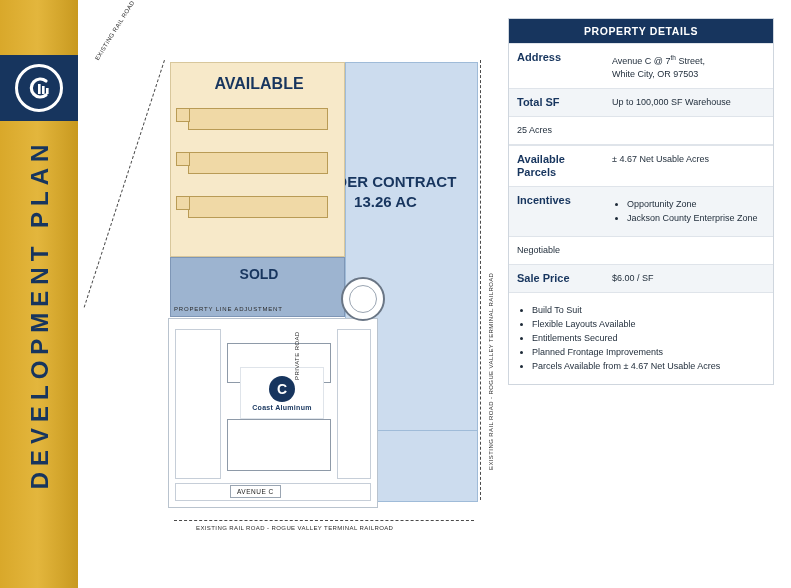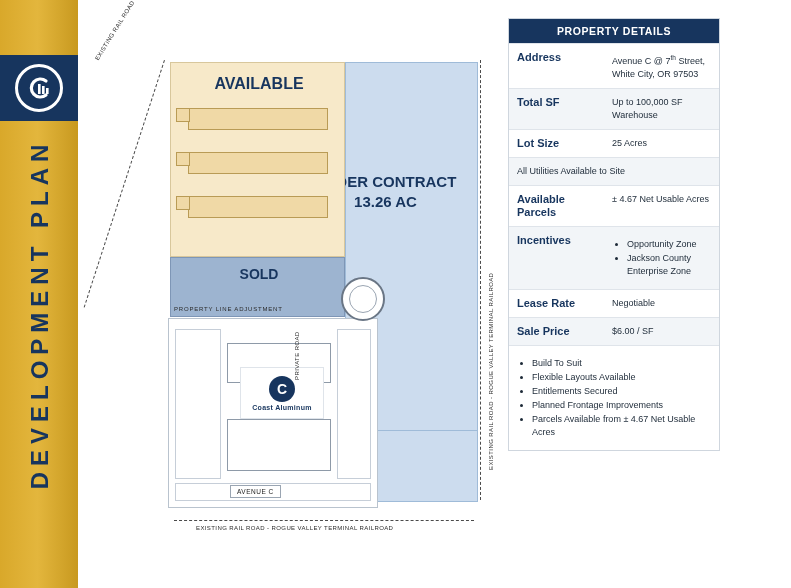--- a/index.html
+++ b/index.html
@@ -145,21 +145,21 @@
     border-left: 1px dashed #4a4a4a;
     transform: rotate(18deg); transform-origin: top left;
   }
   .rail-bottom {
     position: absolute; left: 96px; top: 520px; width: 300px; height: 0;
     border-top: 1px dashed #4a4a4a;
   }
 
   
   .details {
-    position: absolute; left: 508px; top: 18px; width: 212px;
+    position: absolute; left: 508px; top: 18px; width: 266px;
     border: 1px solid #cfd6de; background: #fff;
   }
   .details-header {
     background: #17355e; color: #fff; text-align: center;
     font-size: 10.5px; font-weight: bold; letter-spacing: .6px; padding: 6px 4px;
   }
   .row { display: flex; border-top: 1px solid #dfe4ea; }
   .row:nth-child(odd) .cell-k, .row:nth-child(odd) .cell-v { background: #f2f5f8; }
   .row:nth-child(even) .cell-k, .row:nth-child(even) .cell-v { background: #ffffff; }
   .cell-k {
@@ -257,45 +257,42 @@
         <span>White City, OR 97503</span>
       </div>
     </div>
 
     <div class="row">
       <div class="cell-k">Total SF</div>
       <div class="cell-v">Up to 100,000 SF Warehouse</div>
     </div>
 
     <div class="row">
-      <div class="cell-k">Lot Size</div>
       <div class="cell-v">25 Acres</div>
     </div>
 
     <div class="row">
-      <div class="cell-v">All Utilities Available to Site</div>
     </div>
 
     <div class="row">
       <div class="cell-k">Available Parcels</div>
       <div class="cell-v">± 4.67 Net Usable Acres</div>
     </div>
 
     <div class="row">
       <div class="cell-k">Incentives</div>
       <div class="cell-v">
         <ul>
           <li>Opportunity Zone</li>
           <li>Jackson County Enterprise Zone</li>
         </ul>
       </div>
     </div>
 
     <div class="row">
-      <div class="cell-k">Lease Rate</div>
       <div class="cell-v">Negotiable</div>
     </div>
 
     <div class="row">
       <div class="cell-k">Sale Price</div>
       <div class="cell-v">$6.00 / SF</div>
     </div>
 
     <div class="row">
       <div class="cell-v">

